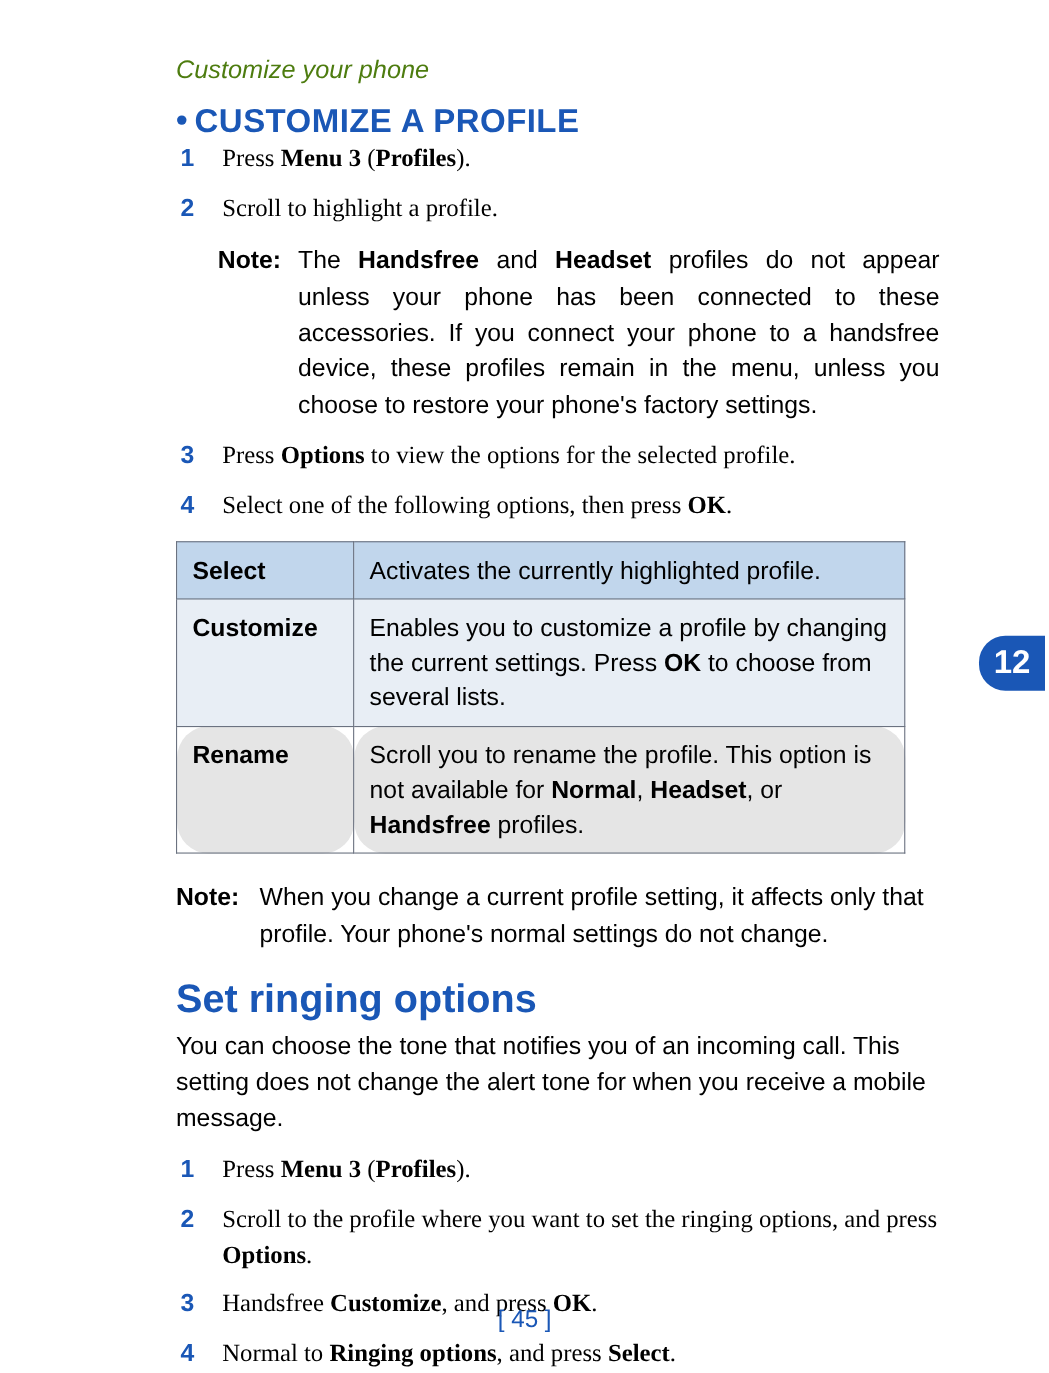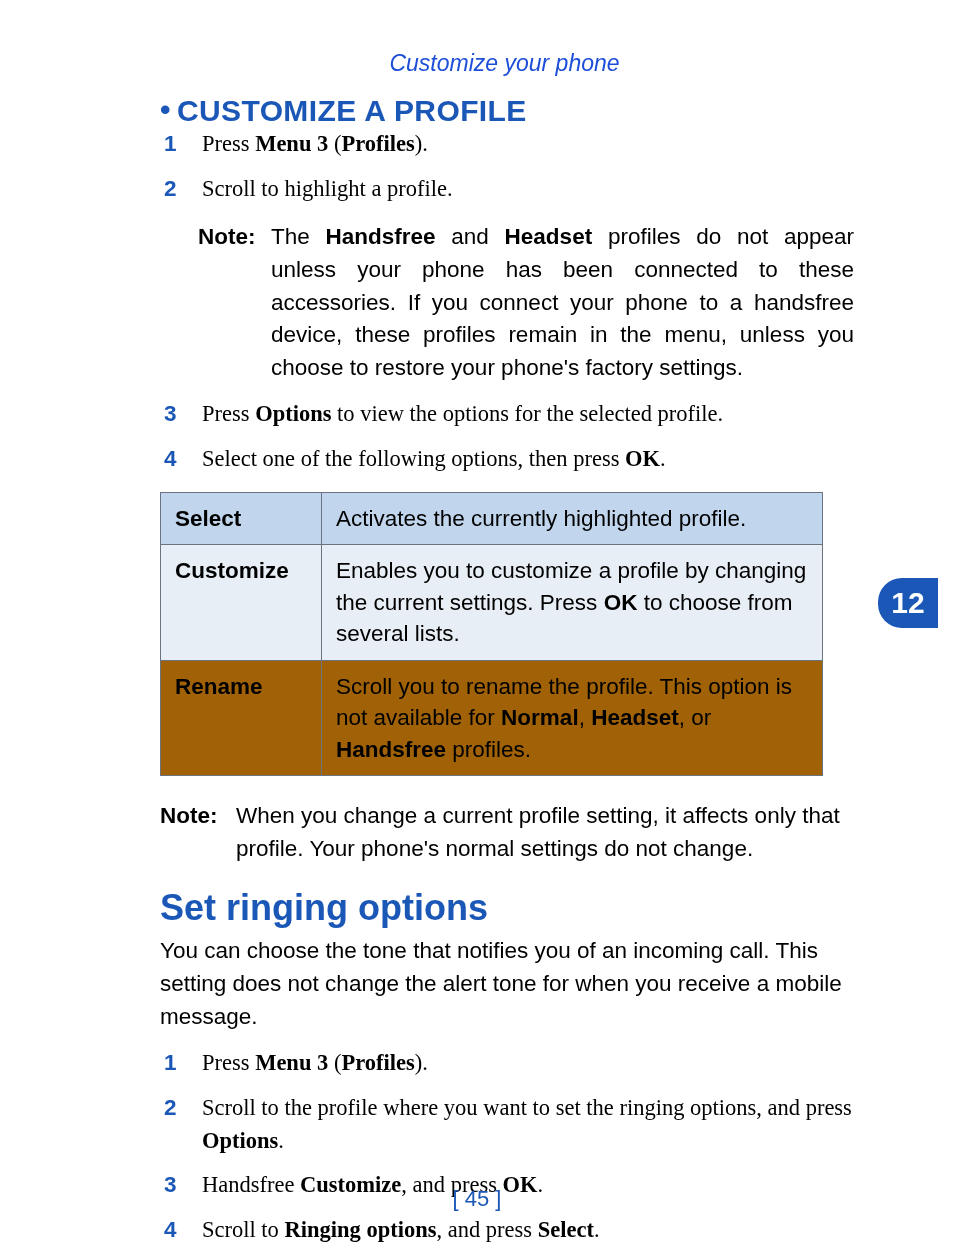--- a/index.html
+++ b/index.html
@@ -10,22 +10,22 @@
     color: #000000;
   }
   .page {
     width: 954px;
     height: 1248px;
     position: relative;
     box-sizing: border-box;
     padding: 50px 100px 0 160px;
   }
   .header {
-    text-align: center;
-    color: #1d4ed8;
+    text-align: left;
+    color: #4d7c0f;
     font-style: italic;
     font-size: 23px;
     margin-bottom: 16px;
     padding-right: 5px;
   }
   .h1 {
     font-size: 30px;
     font-weight: 700;
     color: #1a57b6;
     letter-spacing: 0.4px;
@@ -93,21 +93,21 @@
     margin: 8px 0 0 0;
   }
   table.options td {
     border: 1px solid #6b7280;
     padding: 10px 14px;
     vertical-align: top;
     line-height: 1.4;
   }
   table.options tr:first-child td { background: #c1d6ec; }
   table.options tr:nth-child(2) td { background: #e8eef5; }
-  table.options tr:nth-child(3) td { background: #a16207; }
+  table.options tr:nth-child(3) td { background: #e5e5e5; border-radius: 29px; }
   table.options td:first-child { font-weight: 700; width: 132px; }
 
   .h2 {
     color: #1a57b6;
     font-weight: 700;
     font-size: 36px;
     margin: 22px 0 6px 0;
   }
   .para {
     font-size: 22.5px;
@@ -118,21 +118,21 @@
     position: absolute;
     bottom: 36px;
     width: 100%;
     left: 0;
     text-align: center;
     color: #1a57b6;
     font-size: 22px;
   }
   .tab {
     position: absolute;
-    right: 16px;
+    right: 4px;
     top: 578px;
     width: 60px;
     height: 50px;
     background: #1a57b6;
     color: #ffffff;
     font-size: 30px;
     font-weight: 600;
     display: flex;
     align-items: center;
     justify-content: center;
@@ -229,21 +229,21 @@
     </li>
     <li>
       <span class="num">3</span>
       <span class="txt">
         <span>Handsfree </span><span class="b">Customize</span><span>, and press </span><span class="b">OK</span><span>.</span>
       </span>
     </li>
     <li>
       <span class="num">4</span>
       <span class="txt">
-        <span>Scroll to </span><span class="b">Ringing options</span><span>, and press </span><span class="b">Select</span><span>.</span>
+        <span>Normal to </span><span class="b">Ringing options</span><span>, and press </span><span class="b">Select</span><span>.</span>
       </span>
     </li>
 
   </ol>
 
   <div class="pagenum">[ 45 ]</div>
   <div class="tab">12</div>
 </div>
 
 </body></html>

